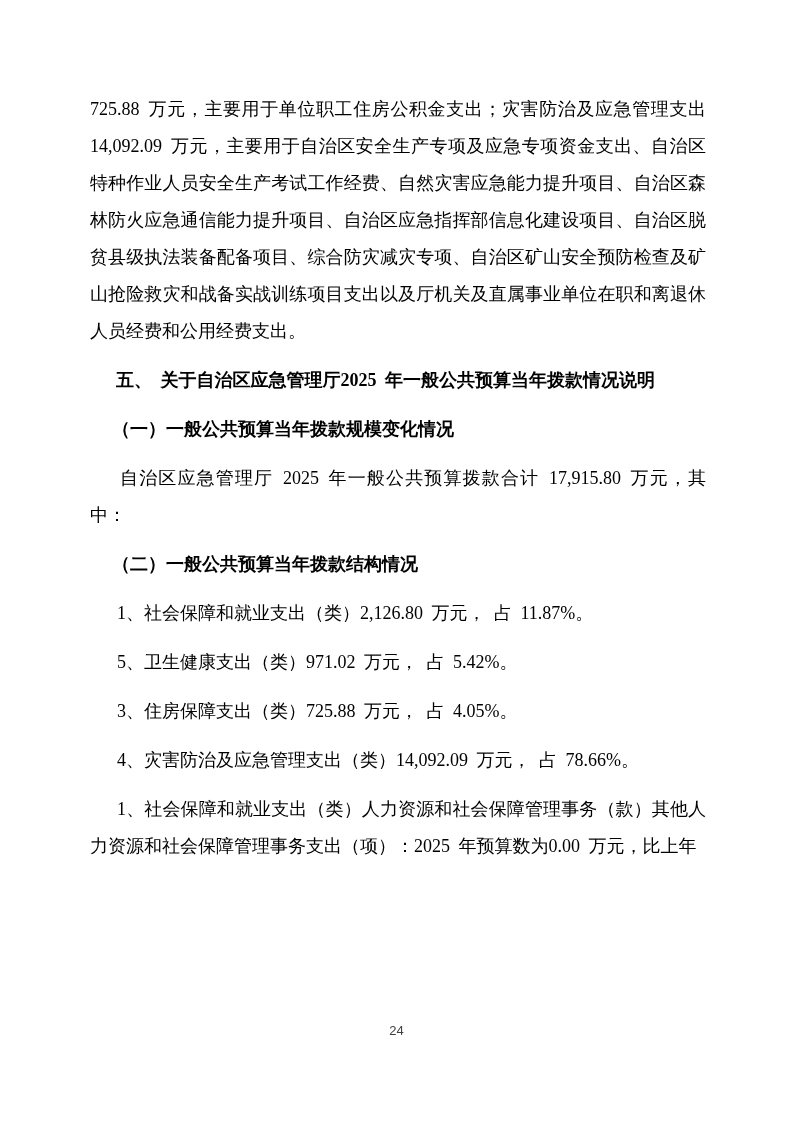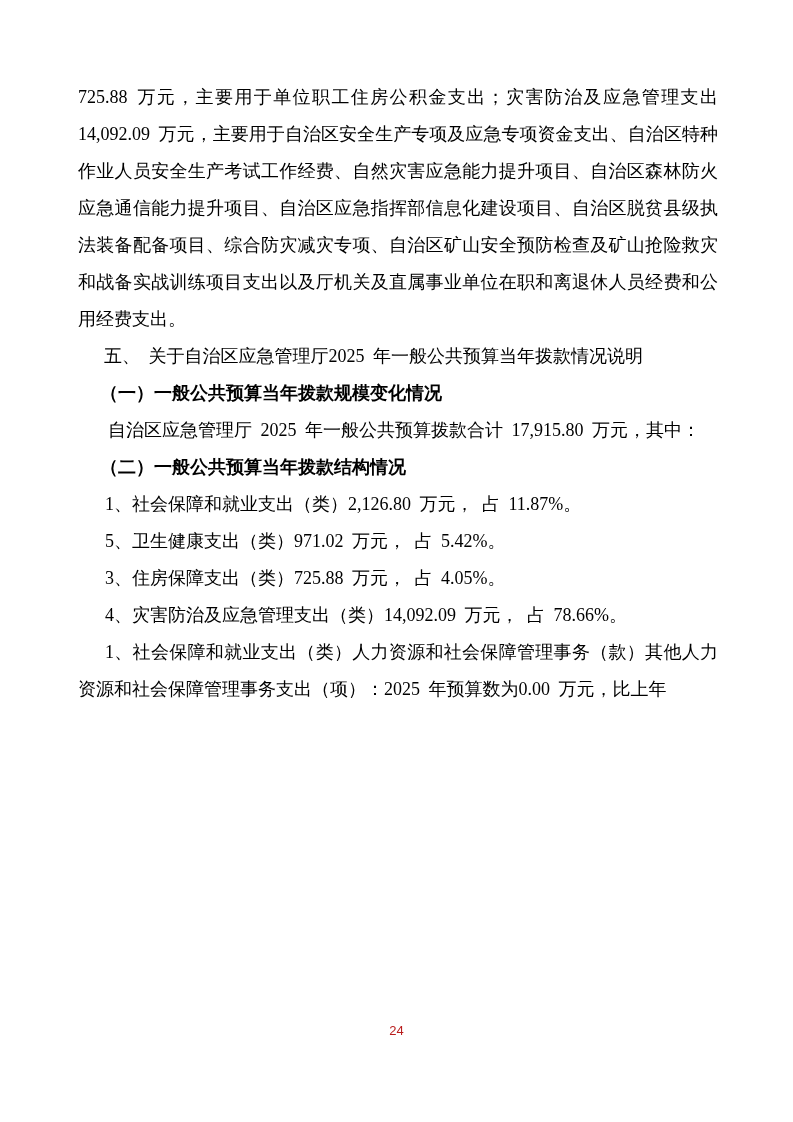--- a/index.html
+++ b/index.html
@@ -16,35 +16,35 @@
   .content {
     position: absolute;
     left: 78px;
     top: 79px;
     width: 640px;
     font-size: 18px;
     line-height: 37px;
     text-align: justify;
     word-spacing: 4px;
   }
-  .content p { margin: 0; padding: 0; }
+  .content p { margin: 12px; padding: 0; }
   .para-cont   { text-indent: 0; }
   .para-body   { text-indent: 30px; }
   .para-item   { text-indent: 27px; }
-  .heading-l1  { text-indent: 26px; font-weight: normal; }
+  .heading-l1  { text-indent: 26px; font-weight: bold; }
   .heading-l2  { text-indent: 22px; font-weight: bold; }
   .page-number {
     position: absolute;
     top: 1023px;
     left: 0;
     width: 100%;
     text-align: center;
     font-family: "Liberation Sans", "DejaVu Sans", sans-serif;
     font-size: 13px;
-    color: #b91c1c;
+    color: #404040;
   }
 </style>
 </head>
 <body>
 
 <div class="page">
   <div class="content">
     <p class="para-cont">725.88 万元，主要用于单位职工住房公积金支出；灾害防治及应急管理支出 14,092.09 万元，主要用于自治区安全生产专项及应急专项资金支出、自治区特种作业人员安全生产考试工作经费、自然灾害应急能力提升项目、自治区森林防火应急通信能力提升项目、自治区应急指挥部信息化建设项目、自治区脱贫县级执法装备配备项目、综合防灾减灾专项、自治区矿山安全预防检查及矿山抢险救灾和战备实战训练项目支出以及厅机关及直属事业单位在职和离退休人员经费和公用经费支出。</p>
     <p class="heading-l1">五、 关于自治区应急管理厅2025 年一般公共预算当年拨款情况说明</p>
     <p class="heading-l2">（一）一般公共预算当年拨款规模变化情况</p>

